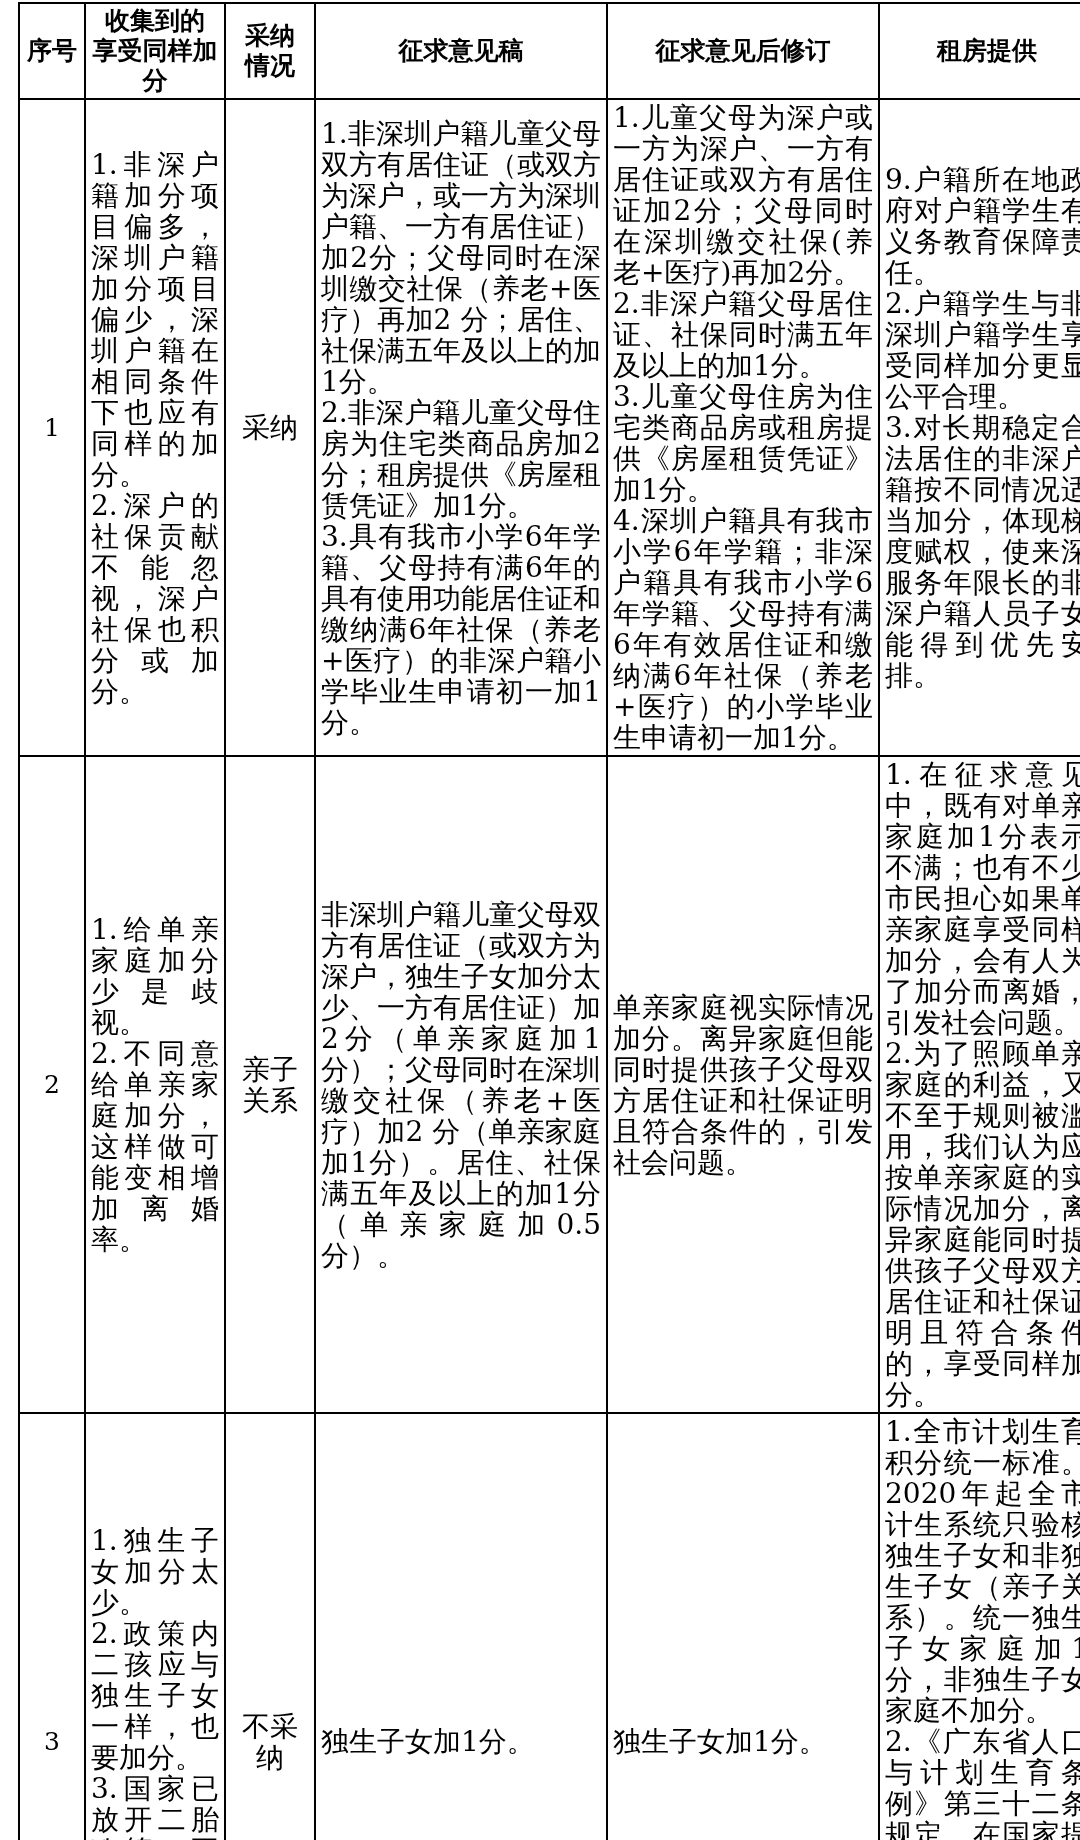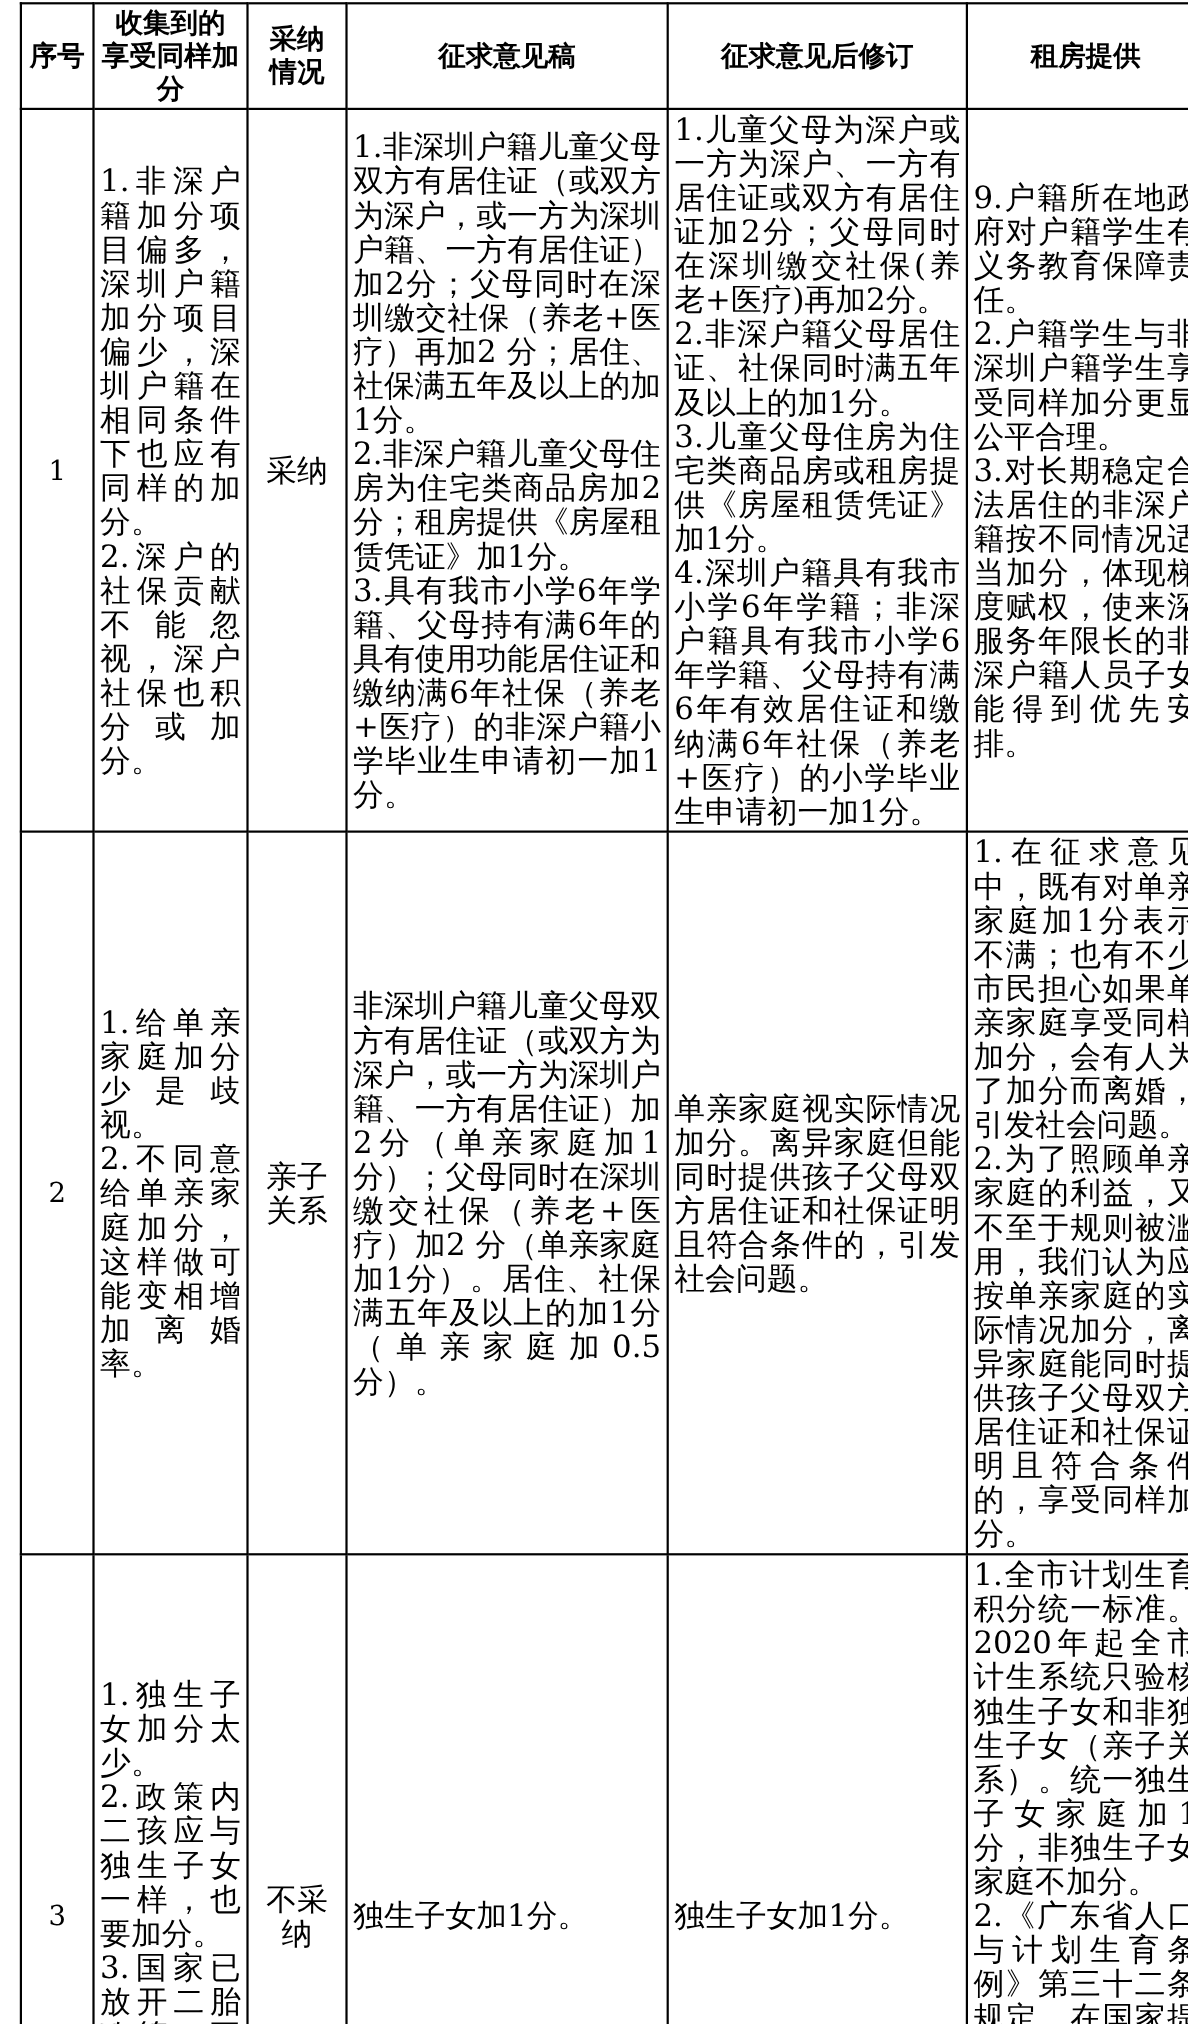--- a/index.html
+++ b/index.html
@@ -112,21 +112,21 @@
 4.深圳户籍具有我市小学6年学籍；非深户籍具有我市小学6年学籍、父母持有满6年有效居住证和缴纳满6年社保（养老+医疗）的小学毕业生申请初一加1分。</td>
         <td class="body-cell">9.户籍所在地政府对户籍学生有义务教育保障责任。
 2.户籍学生与非深圳户籍学生享受同样加分更显公平合理。
 3.对长期稳定合法居住的非深户籍按不同情况适当加分，体现梯度赋权，使来深服务年限长的非深户籍人员子女能得到优先安排。</td>
       </tr>
       <tr class="r-2">
         <td class="body-cell c-seq">2</td>
         <td class="body-cell">1.给单亲家庭加分少是歧视。
 2.不同意给单亲家庭加分，这样做可能变相增加离婚率。</td>
         <td class="body-cell c-center">亲子关系</td>
-        <td class="body-cell">非深圳户籍儿童父母双方有居住证（或双方为深户，或一方为深圳户籍、一方有居住证）加2分（单亲家庭加1分）；父母同时在深圳缴交社保（养老+医疗）加2 分（单亲家庭加1分）。居住、社保满五年及以上的加1分（单亲家庭加0.5分）。</td>
+        <td class="body-cell">非深圳户籍儿童父母双方有居住证（或双方为深户，独生子女加分太少、一方有居住证）加2分（单亲家庭加1分）；父母同时在深圳缴交社保（养老+医疗）加2 分（单亲家庭加1分）。居住、社保满五年及以上的加1分（单亲家庭加0.5分）。</td>
         <td class="body-cell">单亲家庭视实际情况加分。离异家庭但能同时提供孩子父母双方居住证和社保证明且符合条件的，引发社会问题。</td>
         <td class="body-cell">1.在征求意见中，既有对单亲家庭加1分表示不满；也有不少市民担心如果单亲家庭享受同样加分，会有人为了加分而离婚，引发社会问题。
 2.为了照顾单亲家庭的利益，又不至于规则被滥用，我们认为应按单亲家庭的实际情况加分，离异家庭能同时提供孩子父母双方居住证和社保证明且符合条件的，享受同样加分。</td>
       </tr>
       <tr class="r-3">
         <td class="body-cell c-seq">3</td>
         <td class="body-cell">1.独生子女加分太少。
 2.政策内二孩应与独生子女一样，也要加分。
 3.国家已放开二胎政策，不该再有独生子女的加分。</td>
         <td class="body-cell c-center">不采纳</td>

